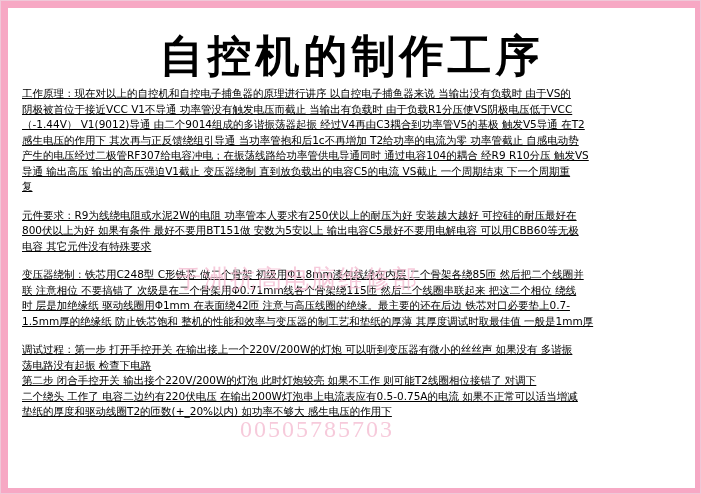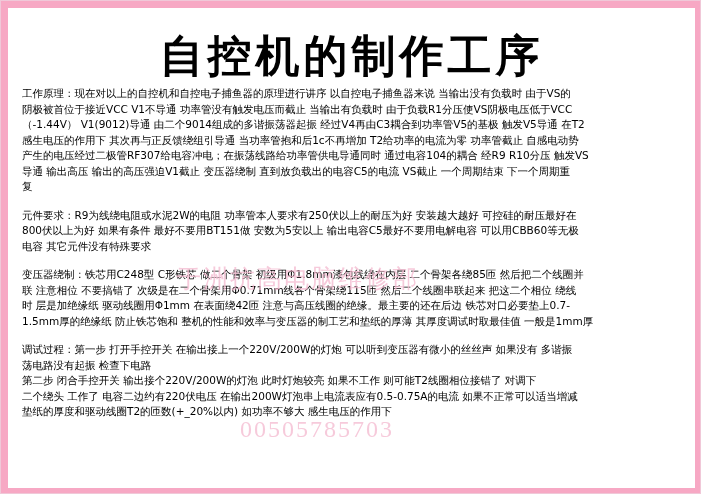--- a/index.html
+++ b/index.html
@@ -93,20 +93,21 @@
     margin: 0 0 0 0;
     letter-spacing: 0px;
   }
   .para.section {
     margin-top: 13px;
   }
   .line {
     display: block;
     white-space: nowrap;
     overflow: hidden;
+    text-decoration: underline;
   }
 
   
   .watermark {
     position: absolute;
     left: 0;
     top: 0;
     width: 687px;
     height: 480px;
     pointer-events: none;

